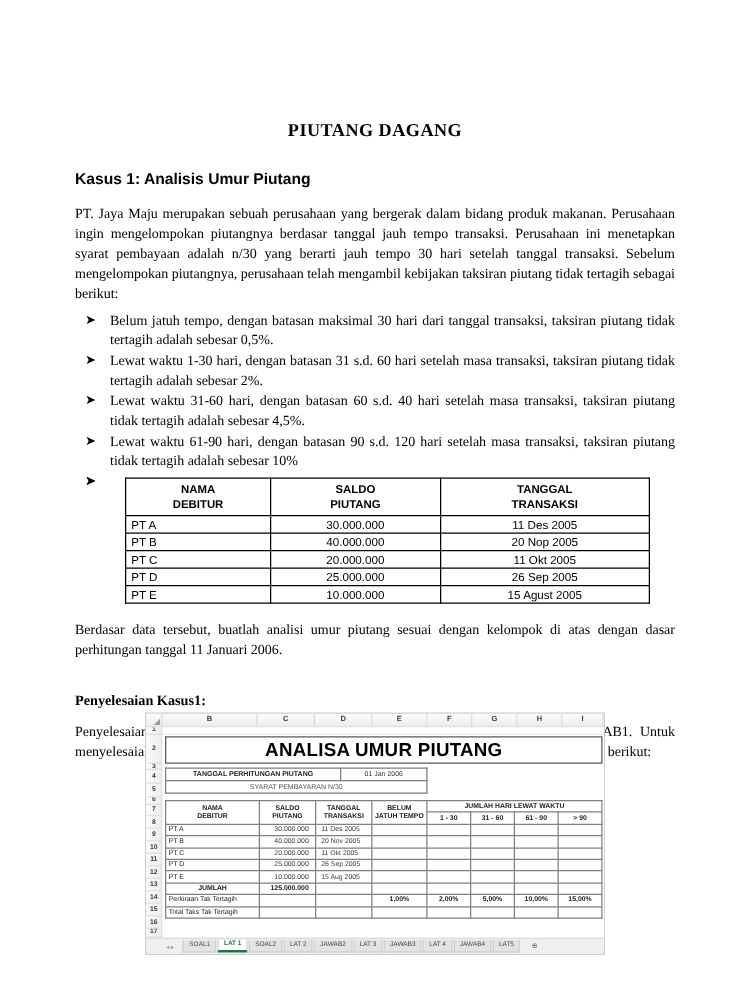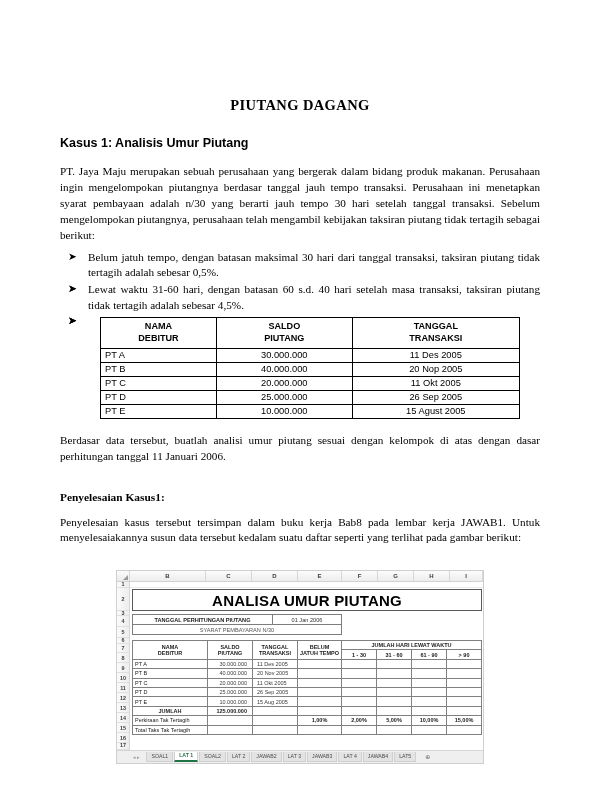--- a/index.html
+++ b/index.html
@@ -269,23 +269,23 @@
 <div class="page">
 
   <h1 class="doc-title">PIUTANG DAGANG</h1>
 
   <h2 class="case-heading">Kasus 1: Analisis Umur Piutang</h2>
 
   <p class="para">PT. Jaya Maju merupakan sebuah perusahaan yang bergerak dalam bidang produk makanan. Perusahaan ingin mengelompokan piutangnya berdasar tanggal jauh tempo transaksi. Perusahaan ini menetapkan syarat pembayaan adalah n/30 yang berarti jauh tempo 30 hari setelah tanggal transaksi. Sebelum mengelompokan piutangnya, perusahaan telah mengambil kebijakan taksiran piutang tidak tertagih sebagai berikut:</p>
 
   <ul class="bullets">
     <li><span class="arrow">➤</span><span>Belum jatuh tempo, dengan batasan maksimal 30 hari dari tanggal transaksi, taksiran piutang tidak tertagih adalah sebesar 0,5%.</span></li>
-    <li><span class="arrow">➤</span></li>
+    <li><span class="arrow">➤</span><span>Lewat waktu 1-30 hari, dengan batasan 31 s.d. 60 hari setelah masa transaksi, taksiran piutang tidak tertagih adalah sebesar 2%.</span></li>
     <li><span class="arrow">➤</span><span>Lewat waktu 31-60 hari, dengan batasan 60 s.d. 40 hari setelah masa transaksi, taksiran piutang tidak tertagih adalah sebesar 4,5%.</span></li>
-    <li><span class="arrow">➤</span></li>
+    <li><span class="arrow">➤</span><span>Lewat waktu 61-90 hari, dengan batasan 90 s.d. 120 hari setelah masa transaksi, taksiran piutang tidak tertagih adalah sebesar 10%</span></li>
     <li><span class="arrow">➤</span></li>
     <li><span class="arrow">➤</span></li>
   </ul>
 
   <div class="debtor-table-wrap">
     <table class="debtor">
       <thead>
         <tr>
           <th>
             <span>NAMA</span><br>

